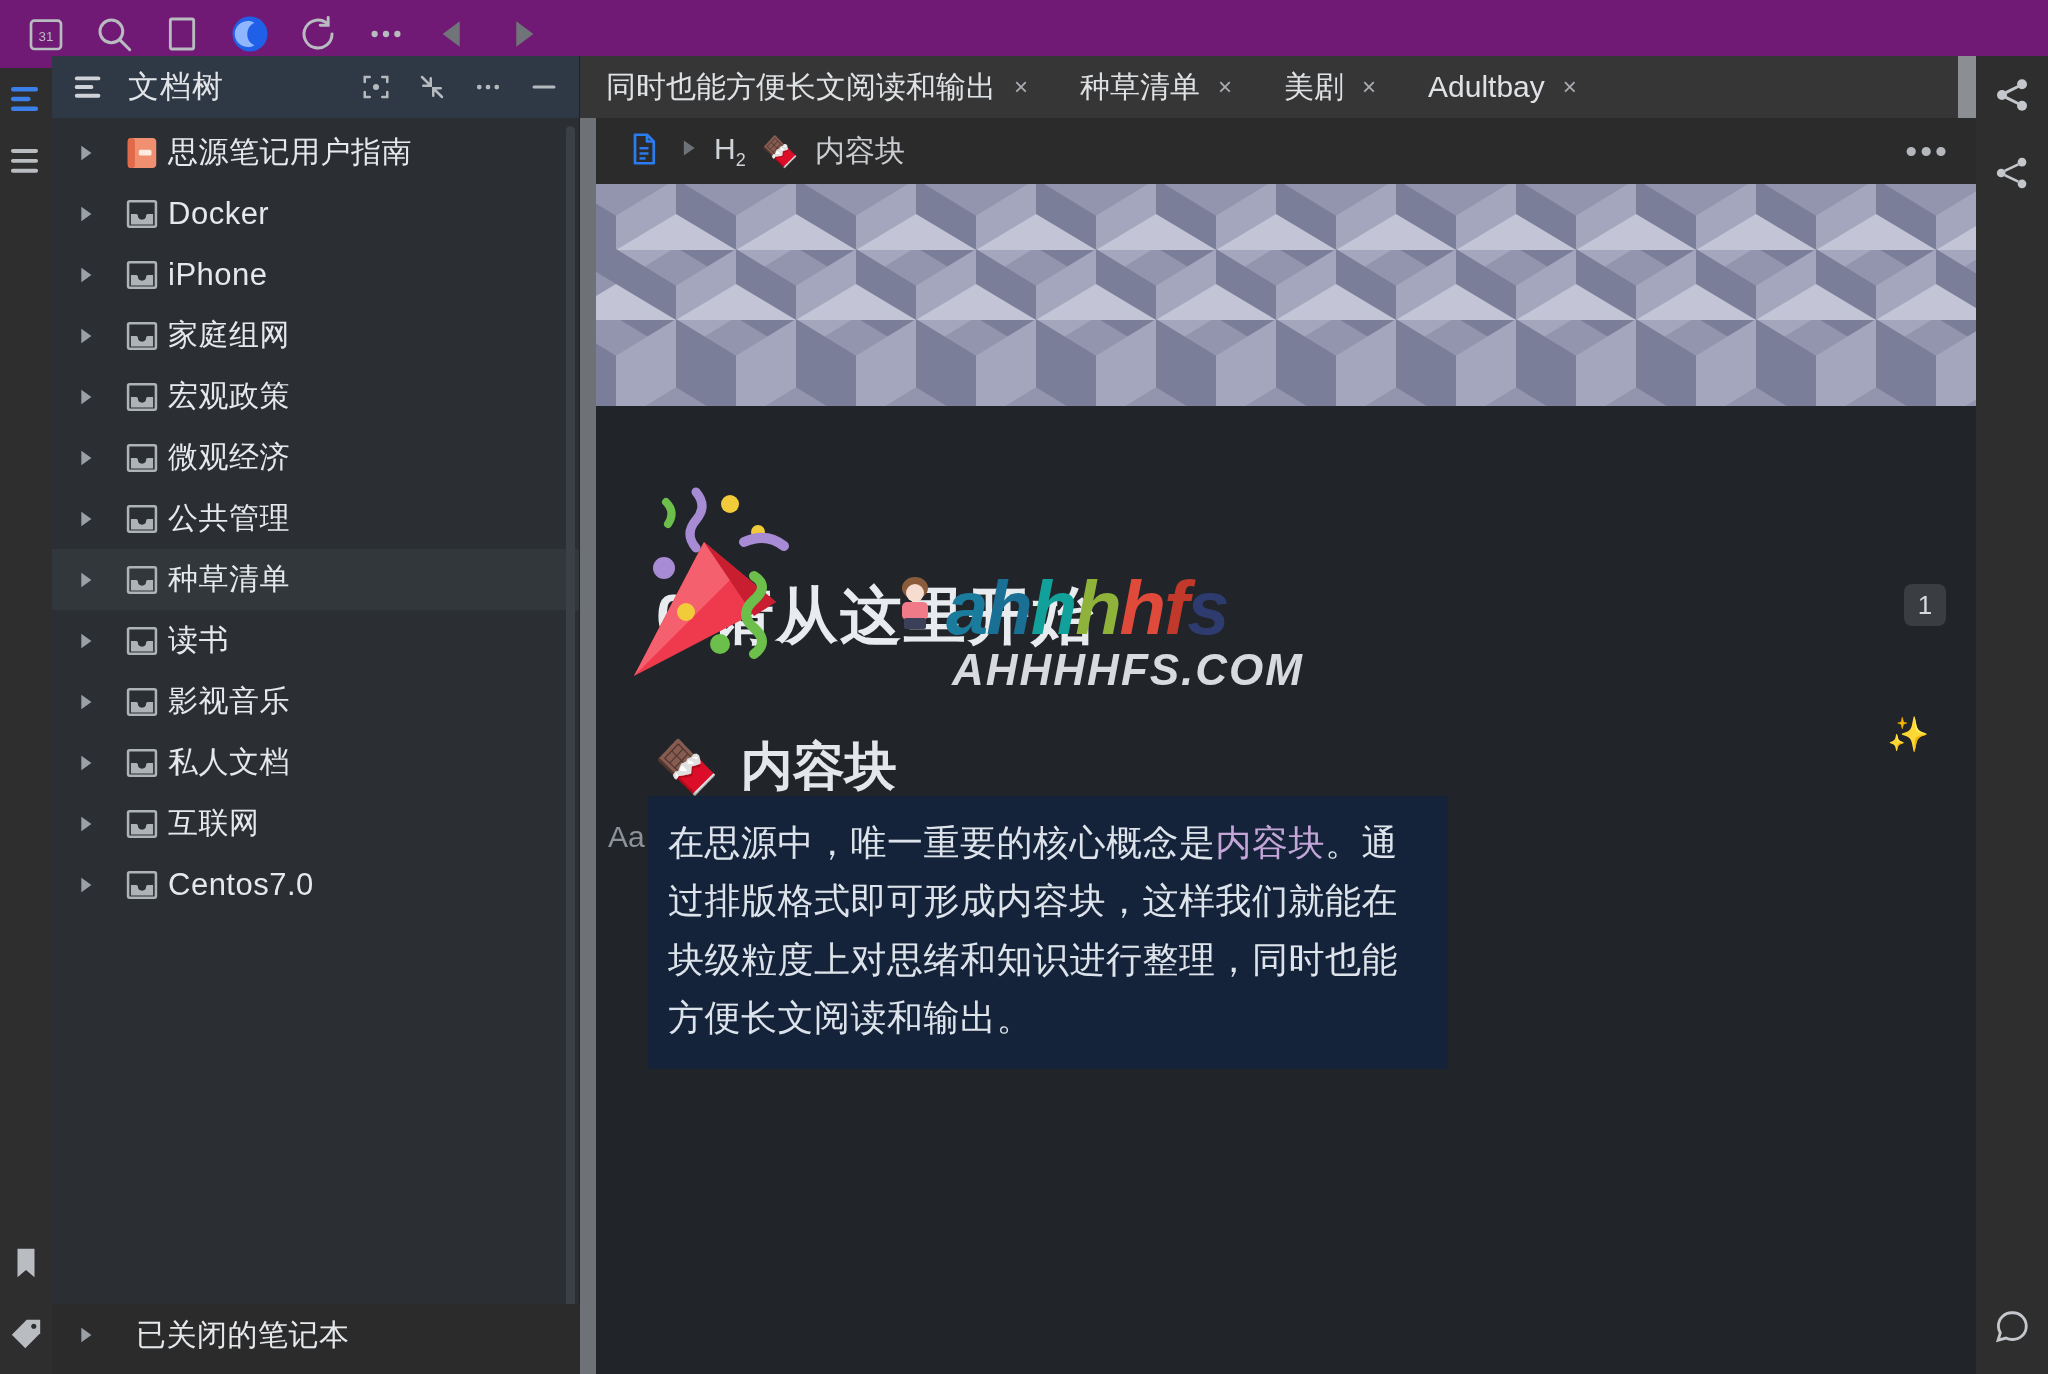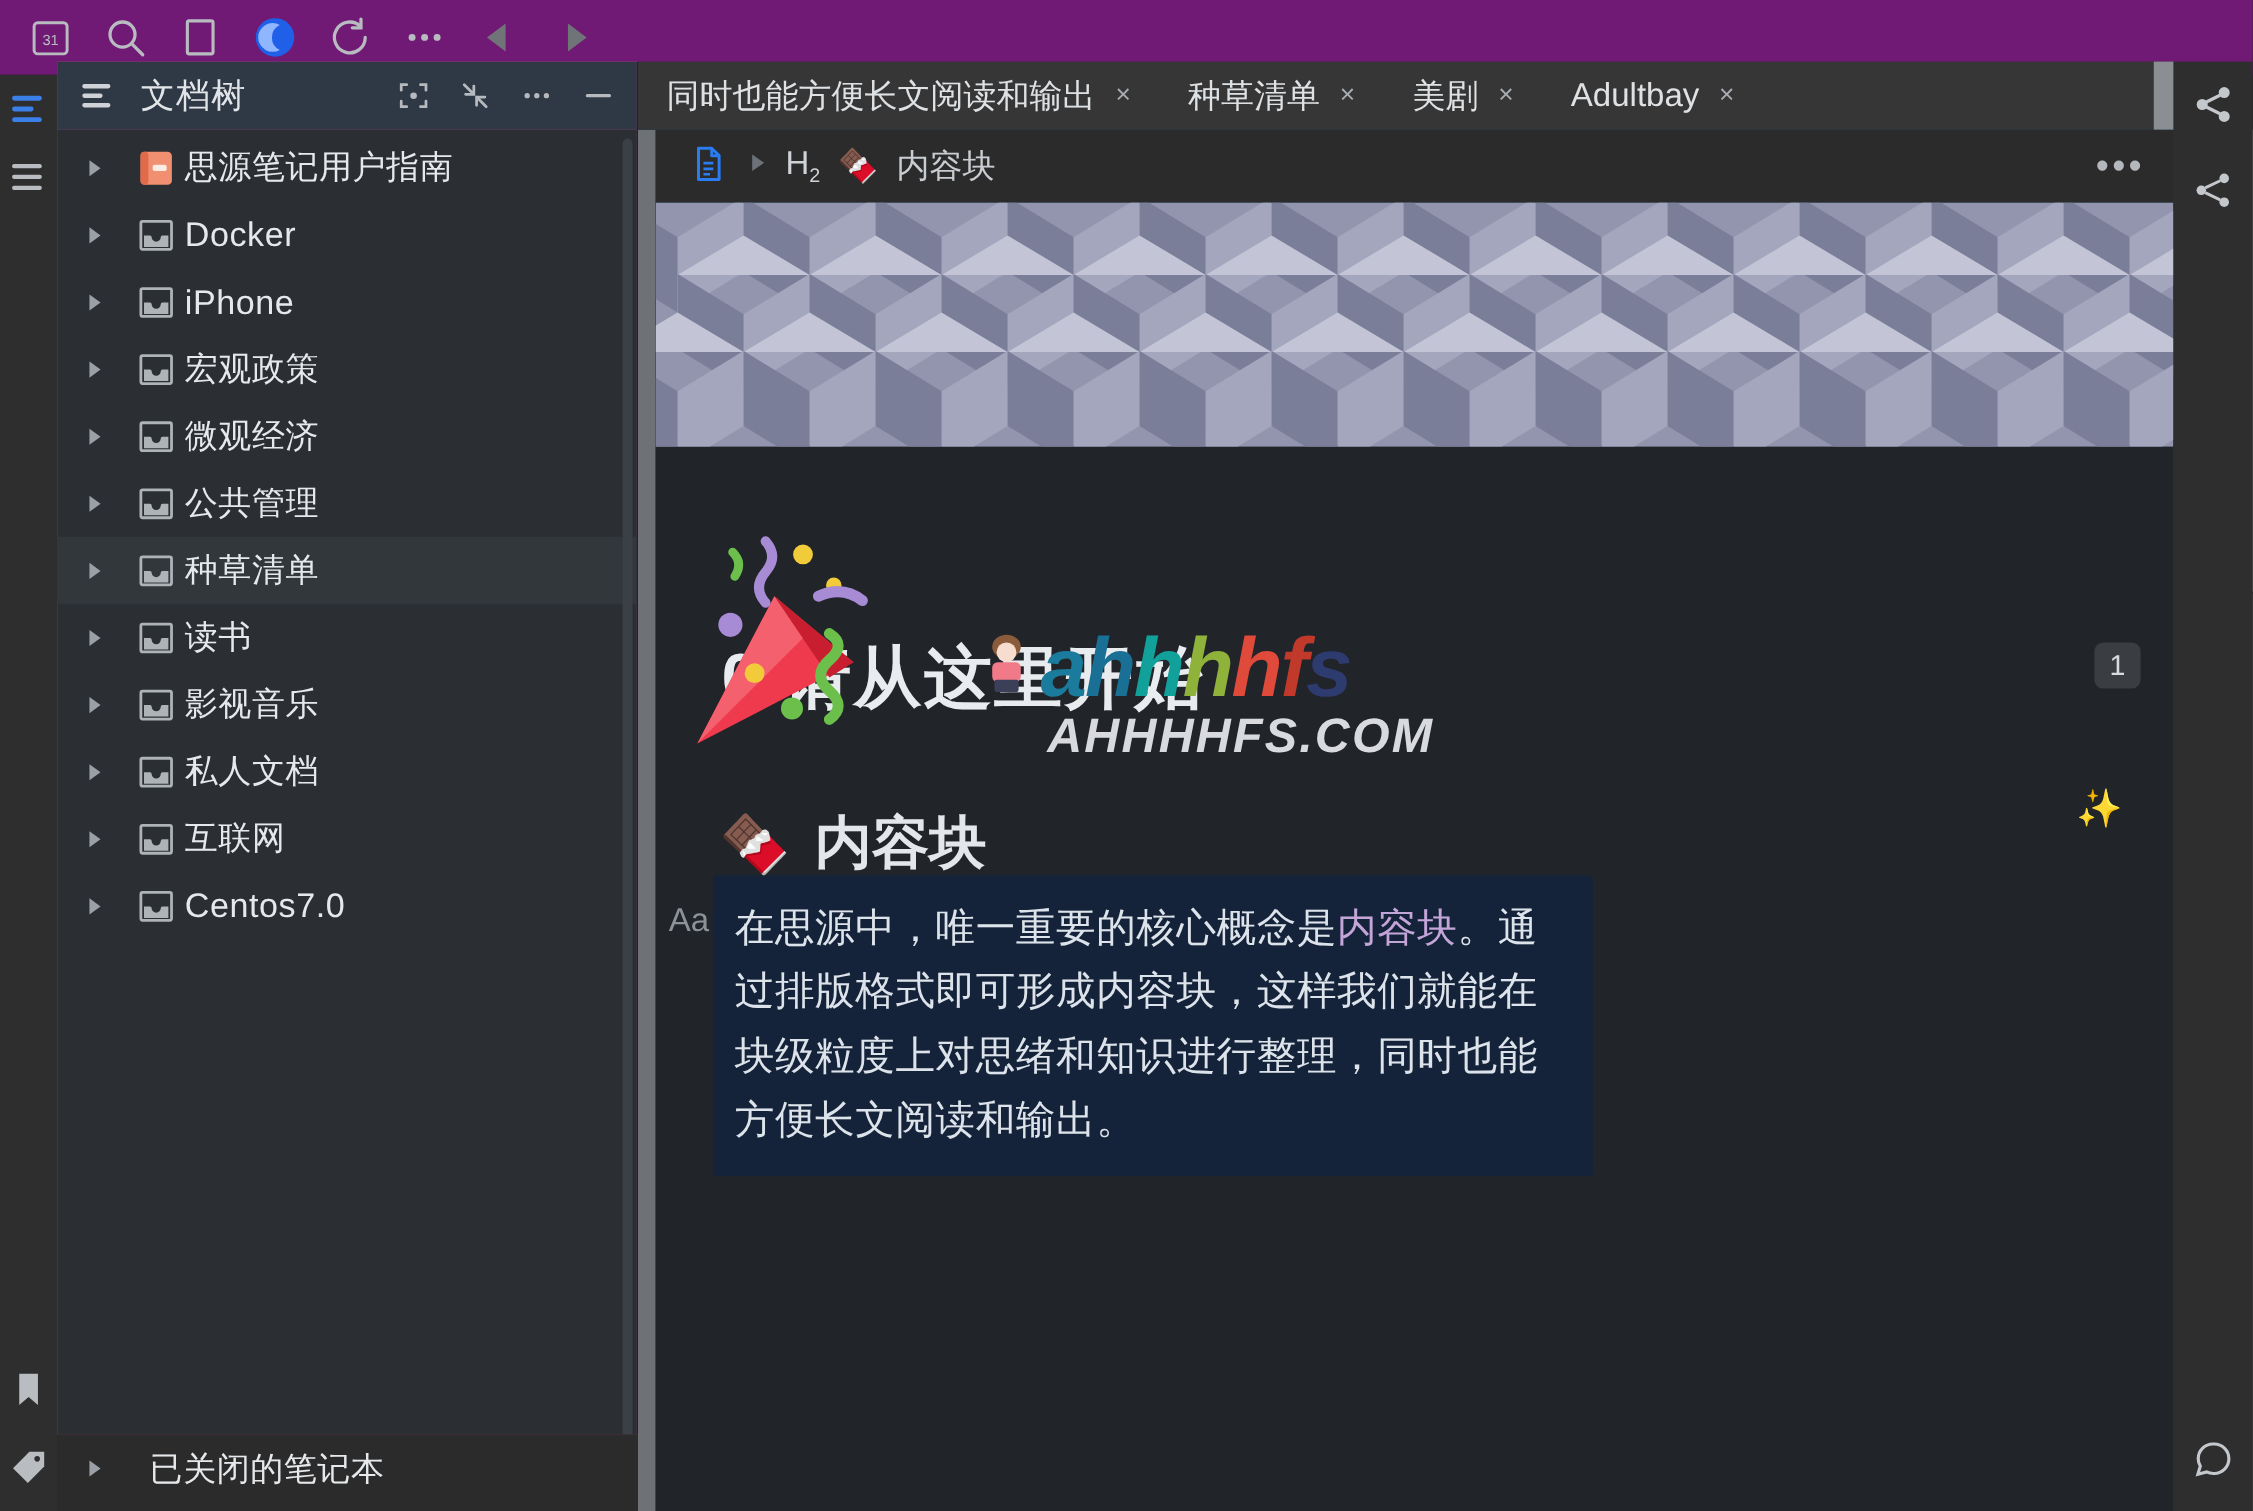--- a/index.html
+++ b/index.html
@@ -79,21 +79,21 @@
   }
   .tab-close { color: #a9adb2; font-size: 24px; line-height: 1; }
   .tabbar-scroll {
     position: absolute; right: 0; top: 0; width: 18px; height: 62px;
     background: #8b8f93;
   }
 
   
   .editor {
     position: absolute; left: 580px; top: 118px; width: 1396px; height: 1256px;
-    background: #0c4a6e; overflow: hidden;
+    background: #c2410c; overflow: hidden;
   }
   .editor-gutter-left {
     position:absolute; left:0; top:0; width: 16px; height: 100%; background:#6e7276;
   }
   .breadcrumb {
     position: absolute; left: 16px; top: 0; width: 1380px; height: 66px;
     display: flex; align-items: center; gap: 16px; padding-left: 30px;
     background: #2b2b2b;
   }
   .bc-sep { color: #6d7278; font-size: 22px; }
@@ -343,20 +343,34 @@
           </span>
         <span class="tree-icon">
           <svg width="38" height="38" viewBox="0 0 24 24" fill="#aeb3b8">
             <path d="M4.2 4h15.6a1 1 0 0 1 1 1v14a1 1 0 0 1-1 1H4.2a1 1 0 0 1-1-1V5a1 1 0 0 1 1-1z" fill="none" stroke="#aeb3b8" stroke-width="1.6"></path>
             <path d="M5 12h3.4a1 1 0 0 1 1 1 2.6 2.6 0 0 0 5.2 0 1 1 0 0 1 1-1H19v6.6H5z"></path>
           </svg>
         </span>
         <span class="tree-label en">iPhone</span>
       </div>
 
+      <div class="tree-row">
+        <span class="tree-arrow">
+          <svg width="22" height="22" viewBox="0 0 24 24" fill="#9aa0a6">
+              <polygon points="8,4 8,20 19,12"></polygon>
+            </svg>
+          </span>
+        <span class="tree-icon">
+          <svg width="38" height="38" viewBox="0 0 24 24" fill="#aeb3b8">
+            <path d="M4.2 4h15.6a1 1 0 0 1 1 1v14a1 1 0 0 1-1 1H4.2a1 1 0 0 1-1-1V5a1 1 0 0 1 1-1z" fill="none" stroke="#aeb3b8" stroke-width="1.6"></path>
+            <path d="M5 12h3.4a1 1 0 0 1 1 1 2.6 2.6 0 0 0 5.2 0 1 1 0 0 1 1-1H19v6.6H5z"></path>
+          </svg>
+        </span>
+        <span class="tree-label">家庭组网</span>
+      </div>
 
       <div class="tree-row">
         <span class="tree-arrow">
           <svg width="22" height="22" viewBox="0 0 24 24" fill="#9aa0a6">
               <polygon points="8,4 8,20 19,12"></polygon>
             </svg>
           </span>
         <span class="tree-icon">
           <svg width="38" height="38" viewBox="0 0 24 24" fill="#aeb3b8">
             <path d="M4.2 4h15.6a1 1 0 0 1 1 1v14a1 1 0 0 1-1 1H4.2a1 1 0 0 1-1-1V5a1 1 0 0 1 1-1z" fill="none" stroke="#aeb3b8" stroke-width="1.6"></path>

